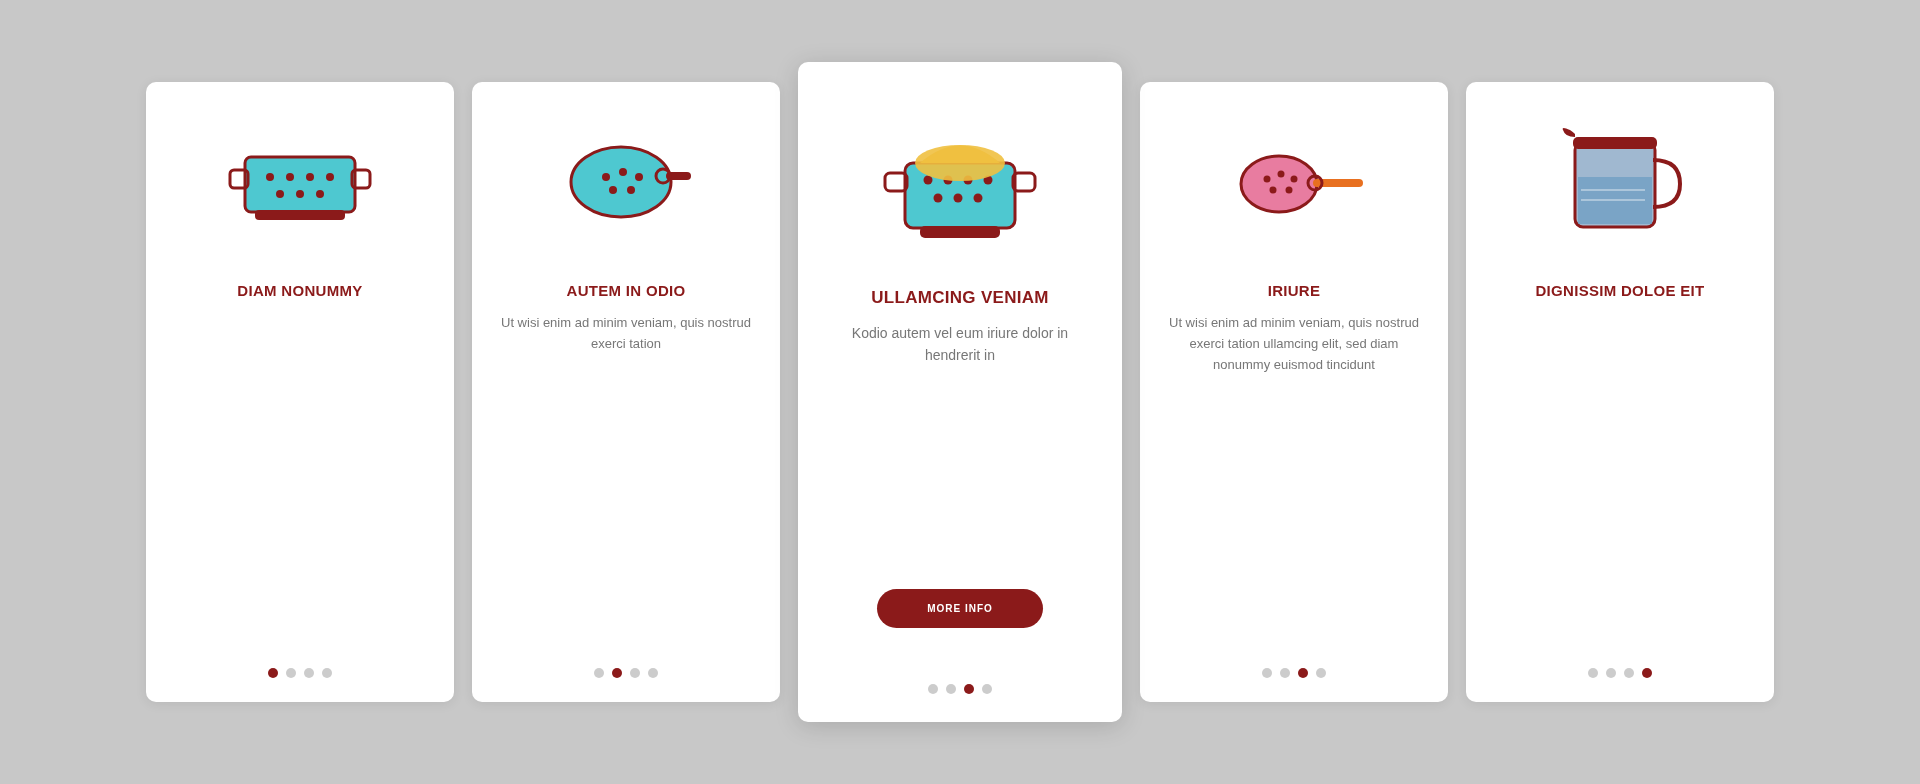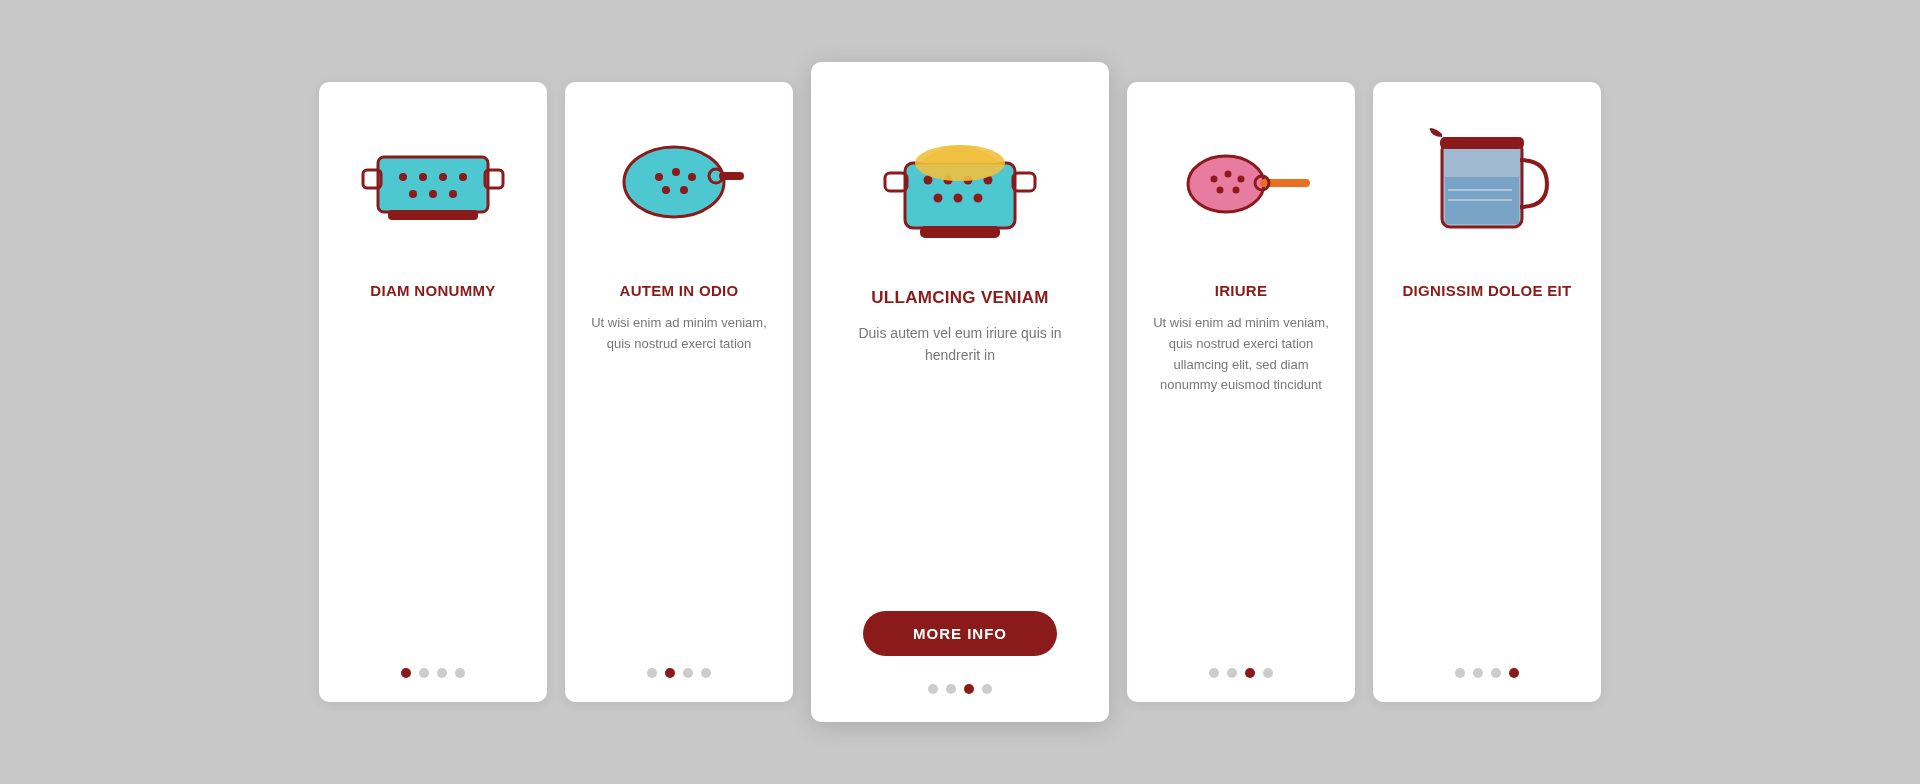--- a/index.html
+++ b/index.html
@@ -15,31 +15,31 @@
     .cards-container {
       display: flex;
       gap: 18px;
       align-items: center;
       justify-content: center;
       padding: 40px 60px;
     }
     .card {
       background: #ffffff;
       border-radius: 10px;
-      width: 228px;
+      width: 308px;
       min-height: 620px;
       display: flex;
       flex-direction: column;
       align-items: center;
       padding: 30px 24px 24px;
       box-shadow: 0 2px 12px rgba(0,0,0,0.08);
       position: relative;
     }
     .card.featured {
-      width: 298px;
+      width: 324px;
       min-height: 660px;
       padding: 36px 28px 28px;
       box-shadow: 0 4px 24px rgba(0,0,0,0.15);
       z-index: 2;
     }
     .card-icon {
       width: 160px;
       height: 140px;
       display: flex;
       align-items: center;
@@ -72,26 +72,26 @@
     }
     .card.featured .card-text {
       font-size: 14px;
     }
     .more-info-btn {
       background: #8b1a1a;
       color: #fff;
       border: none;
       border-radius: 30px;
       padding: 14px 50px;
-      font-size: 15px;
+      font-size: 10px;
       font-weight: 700;
       text-transform: uppercase;
       cursor: pointer;
       letter-spacing: 1px;
-      margin-bottom: 12px;
+      margin-bottom: 40px;
     }
     .dots {
       display: flex;
       gap: 8px;
       margin-top: auto;
       padding-top: 16px;
     }
     .dot {
       width: 10px;
       height: 10px;
@@ -187,21 +187,21 @@
 
         <rect x="143" y="75" width="22" height="18" rx="5" fill="none" stroke="#8b1a1a" stroke-width="3"></rect>
 
         <ellipse cx="90" cy="65" rx="45" ry="18" fill="#f0c040" opacity="0.9"></ellipse>
         <path d="M50 65 Q90 30 130 65" fill="#f0c040" stroke="none"></path>
 
         <rect x="50" y="128" width="80" height="12" rx="5" fill="#8b1a1a"></rect>
       </svg>
     </div>
     <div class="card-title">ULLAMCING VENIAM</div>
-    <div class="card-text">Duis autem vel eum iriure quis in hendrerit in</div>
+    <div class="card-text">Kodio autem vel eum iriure dolor in hendrerit in</div>
     <button class="more-info-btn">MORE INFO</button>
     <div class="dots">
       <div class="dot"></div>
       <div class="dot"></div>
       <div class="dot active"></div>
       <div class="dot"></div>
     </div>
   </div>
 
   <div class="card">

